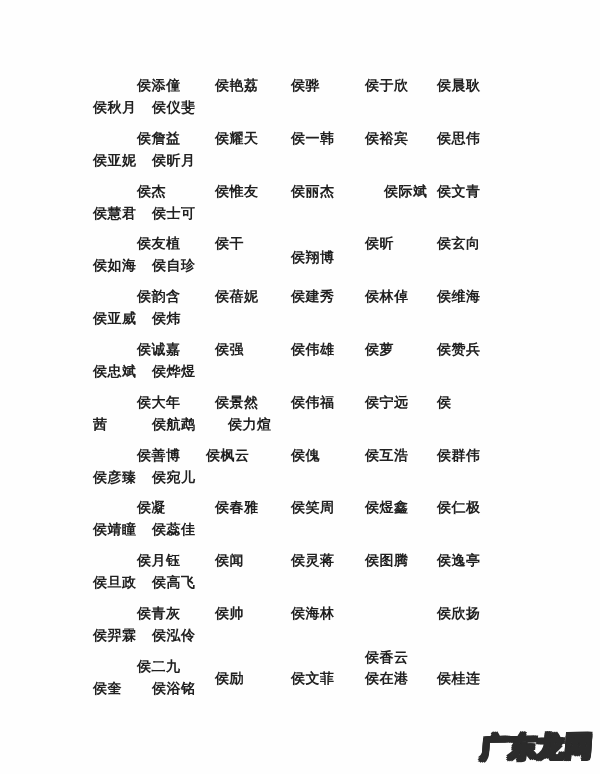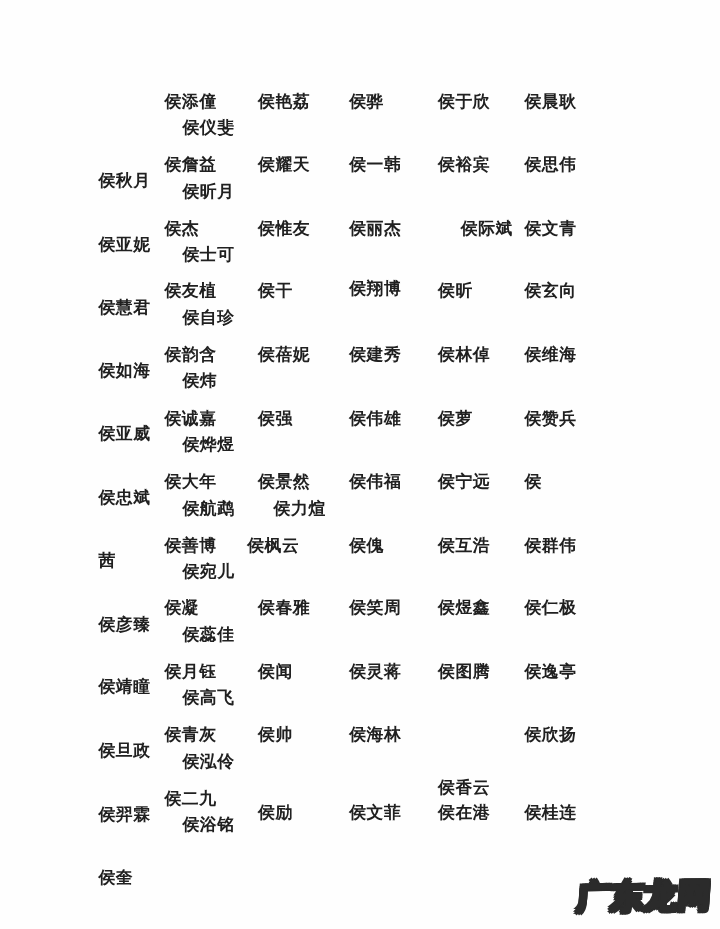--- a/index.html
+++ b/index.html
@@ -27,21 +27,21 @@
   }
   .name {
     position: absolute;
     font-size: 14px;
     font-weight: bold;
     color: #202020;
     white-space: nowrap;
     letter-spacing: 0.5px;
     line-height: 1;
   }
-  .c1  { left: 82px; margin-top: 44px; }
+  .c1  { left: 93px; }
   .c2a { left: 137px; }
   .c2b { left: 152px; }
   .top { top: 6px; }
   .bot { top: 28px; }
   .watermark {
     position: absolute;
     right: 7px;
     bottom: 9px;
     font-size: 27px;
     font-weight: bold;
@@ -89,21 +89,21 @@
         <span class="name" style="left: 291px; top: 6px;">侯丽杰</span>
         <span class="name" style="left: 384px; top: 6px;">侯际斌</span>
         <span class="name" style="left: 437px; top: 6px;">侯文青</span>
       </div>
 
   <div class="row">
     <span class="name c1 bot">侯如海</span>
     <span class="name c2a top">侯友植</span>
     <span class="name c2b bot">侯自珍</span>
   <span class="name" style="left: 215px; top: 6px;">侯干</span>
-        <span class="name" style="left: 291px; top: 4px;">侯翔博</span>
+        <span class="name" style="left: 291px; top: 20px;">侯翔博</span>
         <span class="name" style="left: 365px; top: 6px;">侯昕</span>
         <span class="name" style="left: 437px; top: 6px;">侯玄向</span>
       </div>
 
   <div class="row">
     <span class="name c1 bot">侯亚威</span>
     <span class="name c2a top">侯韵含</span>
     <span class="name c2b bot">侯炜</span>
   <span class="name" style="left: 215px; top: 6px;">侯蓓妮</span>
         <span class="name" style="left: 291px; top: 6px;">侯建秀</span>

